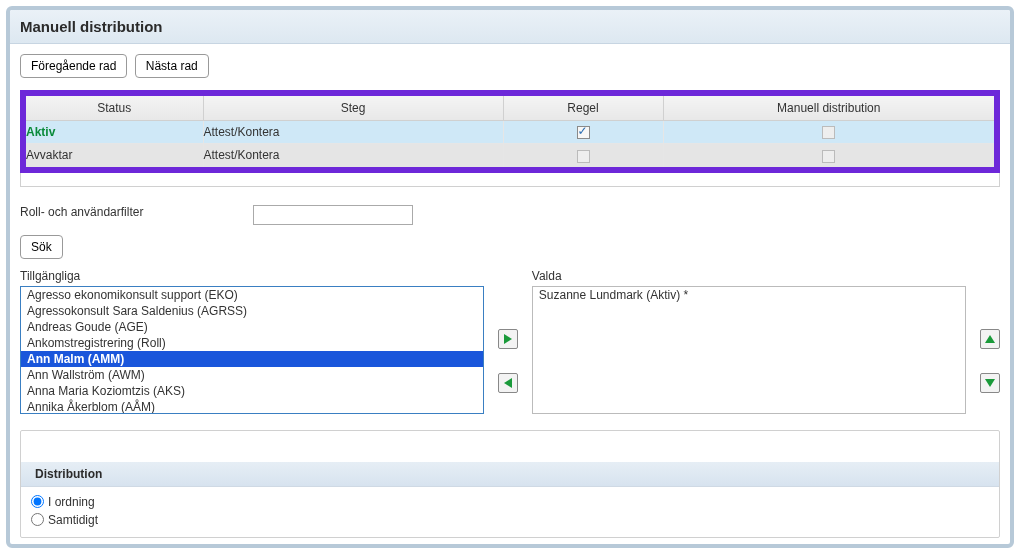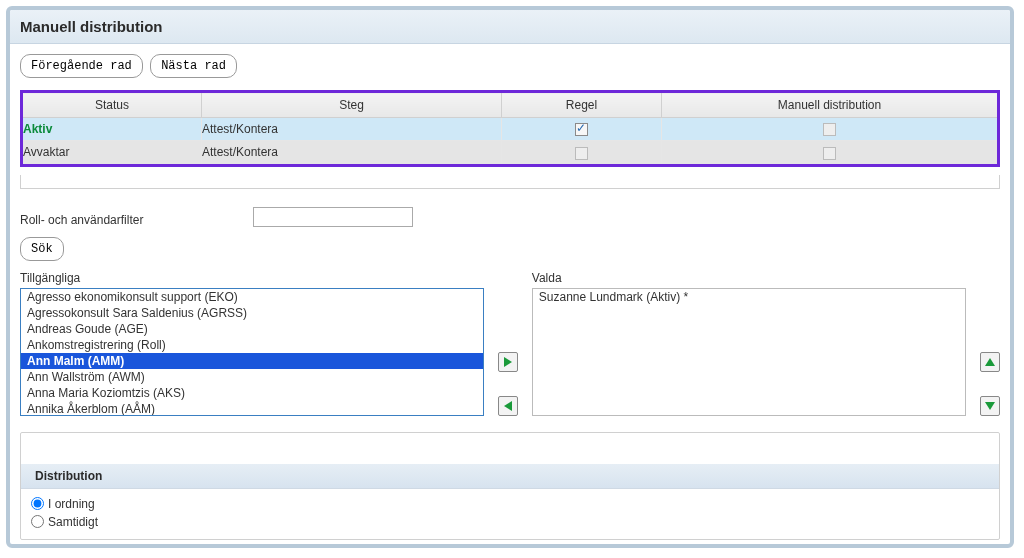--- a/index.html
+++ b/index.html
@@ -38,30 +38,29 @@
     margin-bottom: 12px;
   }
   .btn {
     display: inline-block;
     border: 1px solid #999;
     background: #fff;
     padding: 4px 10px;
     font-size: 12px;
     cursor: pointer;
     margin-right: 4px;
-    border-radius: 10px;
-    font-family: Liberation Mono, monospace;
+    border-radius: 4px;
   }
 
   
   .grid {
     width: 100%;
     border-collapse: collapse;
-    border: 3px solid #6d28d9;
-    margin-bottom: 14px;
+    border: 6px solid #6d28d9;
+    margin-bottom: 6px;
   }
   .grid th {
     background: linear-gradient(#f4f4f4, #e8e8e8);
     border: 1px solid #d0d0d0;
     font-weight: normal;
     padding: 5px 8px;
     text-align: center;
   }
   .grid td {
     border: 1px solid #e6e6e6;
@@ -96,36 +95,36 @@
     border-top: none;
     height: 14px;
     background: #fff;
     margin-top: -6px;
     margin-bottom: 18px;
   }
 
   
   .filter-row {
     display: flex;
-    align-items: flex-end;
+    align-items: flex-start;
     gap: 110px;
     margin-bottom: 10px;
   }
   .filter-row input[type=text] {
     border: 1px solid #aaa;
     height: 20px;
     width: 160px;
     padding: 1px 4px;
   }
 
   
   .picklists {
     display: flex;
     gap: 14px;
-    align-items: flex-end;
+    align-items: center;
     margin-top: 6px;
     margin-bottom: 16px;
   }
   .col-left { width: 470px; }
   .col-right { width: 440px; }
   .col-label {
     margin-bottom: 3px;
   }
   .listbox {
     border: 1px solid #3a7fc2;

